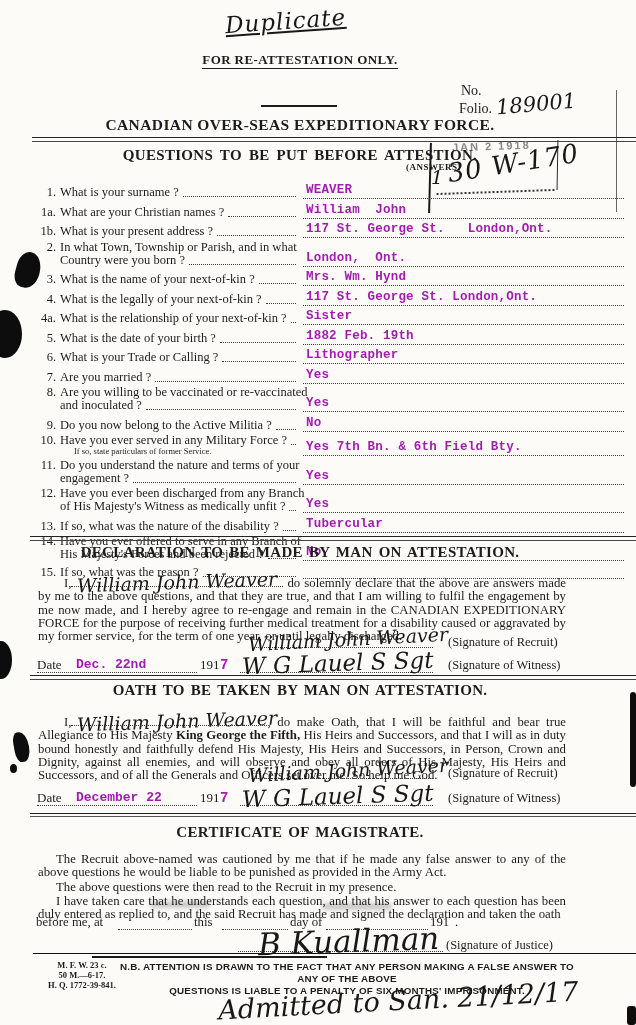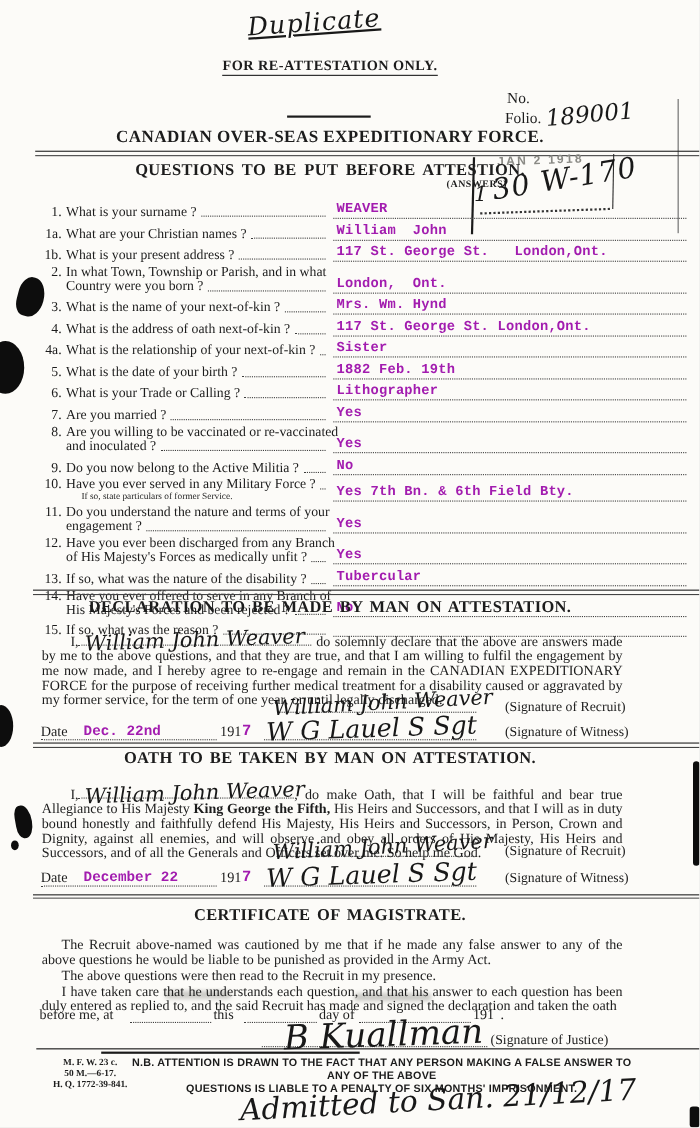--- a/index.html
+++ b/index.html
@@ -60,21 +60,21 @@
   .oath-para{top:701px;}
   .intro{margin-left:26px;}
   .gap{display:inline-block;border-bottom:1.2px dotted #3d3d3d;position:relative;height:11px;vertical-align:baseline;}
   .g1{width:212px;}
   .g2{width:196px;}
   .gap .hw{position:absolute;left:6px;bottom:-4px;font-size:19px;transform:rotate(-2deg);}
   
   .sig-row{left:0;right:0;height:16px;}
   .sig-dots{position:absolute;left:252px;width:181px;bottom:0;border-bottom:1.2px dotted #3d3d3d;}
   .sig-hw{position:absolute;left:248px;bottom:-2px;font-size:19px;transform:rotate(-3deg);}
-  .sig-label{position:absolute;left:459px;bottom:-2px;font-size:12.5px;}
+  .sig-label{position:absolute;left:448px;bottom:-2px;font-size:12.5px;}
   .date-row{left:0;right:0;height:18px;}
   .date-label{position:absolute;left:37px;bottom:0;font-size:13px;margin-top:12px;}
   .date-typed{position:absolute;left:64px;bottom:1px;font-size:13px;margin-left:12px;}
   .date-dots1{position:absolute;left:37px;width:160px;bottom:0;border-bottom:1.2px dotted #3d3d3d;}
   .date-year{position:absolute;left:200px;bottom:0;font-size:13px;}
   .date-year-typed{position:absolute;left:220px;bottom:0;font-size:14px;}
   .date-dots2{position:absolute;left:240px;width:193px;bottom:0;border-bottom:1.2px dotted #3d3d3d;}
   .date-hw{position:absolute;left:242px;bottom:-3px;font-size:23px;transform:rotate(-2deg);}
   .decl-sig{top:632px;}
   .decl-date{top:655px;}
@@ -205,21 +205,21 @@
             </div>
           </div>
         </div>
         <div class="a-cell"><span class="typed a-text">Mrs. Wm. Hynd</span></div>
       </div>
       <div class="q-row">
         <div class="q-cell">
           <span class="q-num">4.</span>
           <div class="q-lines">
             <div class="q-line">
-              <span class="q-text">What is the address of oath next-of-kin ?</span>
+              <span class="q-text">What is the legally of your next-of-kin ?</span>
               <span class="leader"></span>
             </div>
           </div>
         </div>
         <div class="a-cell"><span class="typed a-text">117 St. George St. London,Ont.</span></div>
       </div>
       <div class="q-row">
         <div class="q-cell">
           <span class="q-num">4a.</span>
           <div class="q-lines">
@@ -323,21 +323,21 @@
         <div class="a-cell"><span class="typed a-text">Yes</span></div>
       </div>
       <div class="q-row">
         <div class="q-cell">
           <span class="q-num">12.</span>
           <div class="q-lines">
             <div class="q-line">
               <span class="q-text">Have you ever been discharged from any Branch</span>
             </div>
             <div class="q-line">
-              <span class="q-text">of His Majesty's Forces as medically unfit ?</span>
+              <span class="q-text">of His Majesty's Witness as medically unfit ?</span>
               <span class="leader"></span>
             </div>
           </div>
         </div>
         <div class="a-cell"><span class="typed a-text">Yes</span></div>
       </div>
       <div class="q-row">
         <div class="q-cell">
           <span class="q-num">13.</span>
           <div class="q-lines">

